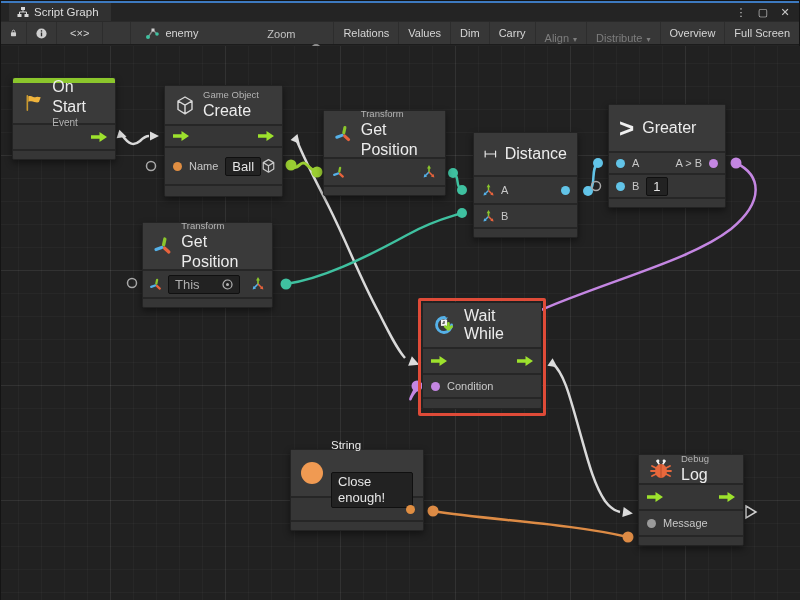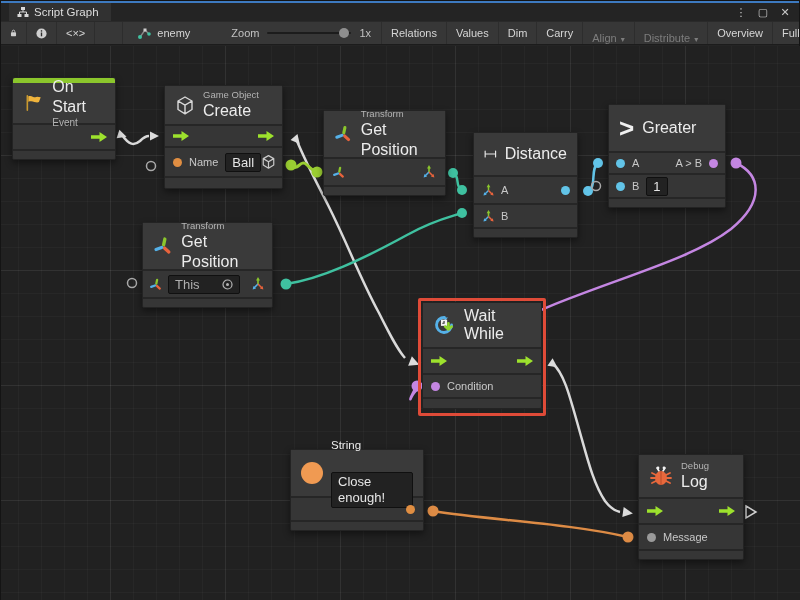--- a/index.html
+++ b/index.html
@@ -19,21 +19,21 @@
 
   
   .toolbar { position:absolute; top:20px; left:0; right:0; height:24px; background:#373737;
     border-top:1px solid #2a2a2a; border-bottom:1px solid #1c1c1c; display:flex; align-items:stretch;
     color:#d6d6d6; font-size:11px; }
   .tb-cell { display:flex; align-items:center; justify-content:center; padding:0 9px;
     border-right:1px solid #2d2d2d; }
   .tb-btn { cursor:default; white-space:nowrap; }
   .tb-disabled { color:#7d7d7d;align-items:flex-end; }
   .caret { font-size:8px; margin-left:4px; }
-  .zoom-wrap { display:flex; align-items:center; gap:8px; padding:6px 10px; border-right:1px solid #2d2d2d; }
+  .zoom-wrap { display:flex; align-items:center; gap:8px; padding:6px 10px; border-right:1px solid #2d2d2d;flex-direction:column; }
   .zoom-track { position:relative; width:84px; height:2px; background:#1c1c1c; border-radius:1px; }
   .zoom-handle { position:absolute; top:-4px; right:2px; width:10px; height:10px; border-radius:50%; background:#8f8f8f; }
   .spacer { flex:0 0 28px; border-right:1px solid #2d2d2d; }
   .tb-right { margin-left:auto; display:flex; }
 
   
   .canvas { position:absolute; top:45px; left:0; width:800px; height:555px; overflow:hidden;
     background-color:#212121;
     background-image:
       linear-gradient(rgba(255,255,255,0.05) 1px, transparent 1px),
@@ -254,21 +254,21 @@
           <svg width="16" height="10" viewBox="0 0 16 10">
             <path d="M0,3.2 H8.5 V0 L16,5 L8.5,10 V6.8 H0 Z" fill="#9de22d"></path>
             </svg>
         </span>
         <span class="row-r">
           <svg width="16" height="10" viewBox="0 0 16 10">
             <path d="M0,3.2 H8.5 V0 L16,5 L8.5,10 V6.8 H0 Z" fill="#9de22d"></path>
             </svg>
         </span>
       </div>
-      <div class="row" style="height:30px">
+      <div class="row" style="height:38px">
         <span class="row-l">
           <span class="dot" style="background:#e08e42"></span>
           <span class="p-label">Name</span>
           <span class="field">
               <span>Ball</span>
             </span>
         </span>
         <span class="row-r">
           <svg width="15" height="16" viewBox="0 0 20 21">
             <path d="M10,2 L17,6 V14.5 L10,18.8 L3,14.5 V6 Z M3,6 L10,10.2 L17,6 M10,10.2 V18.8" stroke="#c9c9c9" stroke-width="1.6" fill="none" stroke-linejoin="round"></path>
@@ -467,21 +467,21 @@
       <div class="row" style="height:24px">
         <span class="row-l"></span>
         <span class="row-r">
           <span class="dot" style="background:#e08e42"></span>
         </span>
       </div>
       <div class="footer" style="height:10px"></div>
     </div>
 
     <div class="node" style="left:637px; top:408px; width:106px">
-      <div class="n-header" style="height:42px">
+      <div class="n-header" style="height:28px">
         <svg width="24" height="22" viewBox="0 0 24 22">
           <path d="M8,3 L10,6 M16,3 L14,6" stroke="#f2f2f2" stroke-width="1.6" stroke-linecap="round"></path>
           <circle cx="9" cy="3" r="1.4" fill="#f2f2f2"></circle>
             <circle cx="15" cy="3" r="1.4" fill="#f2f2f2"></circle>
           <path d="M3,8 L7,10 M2,13 H7 M3,18 L7,16 M21,8 L17,10 M22,13 H17 M21,18 L17,16" stroke="#e8683c" stroke-width="1.8" stroke-linecap="round"></path>
           <ellipse cx="12" cy="13" rx="6" ry="7" fill="#e8683c"></ellipse>
           <path d="M12,6 V20" stroke="#b44a28" stroke-width="1"></path>
         </svg>
         <div class="n-titles">
           <span class="n-cat">Debug</span>

